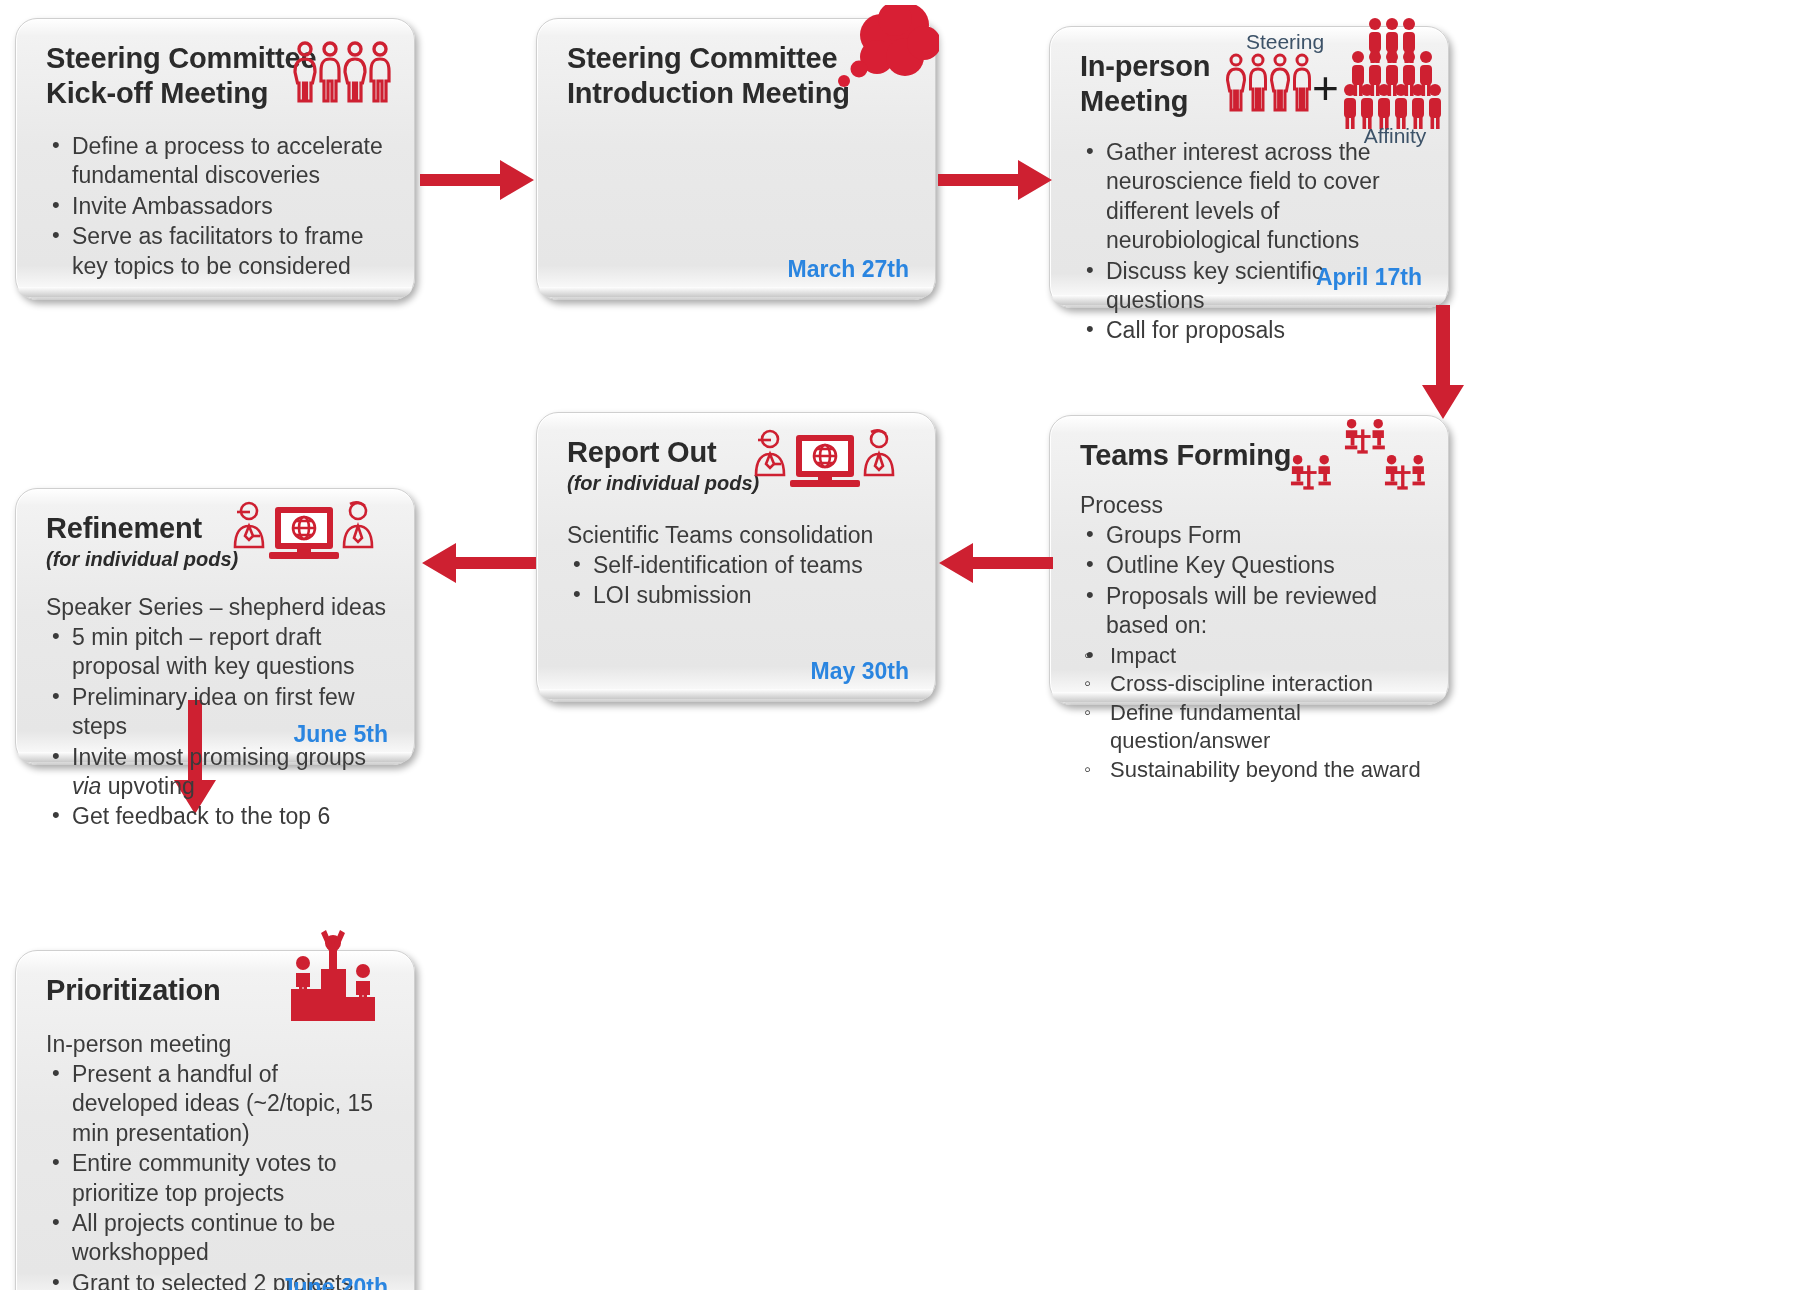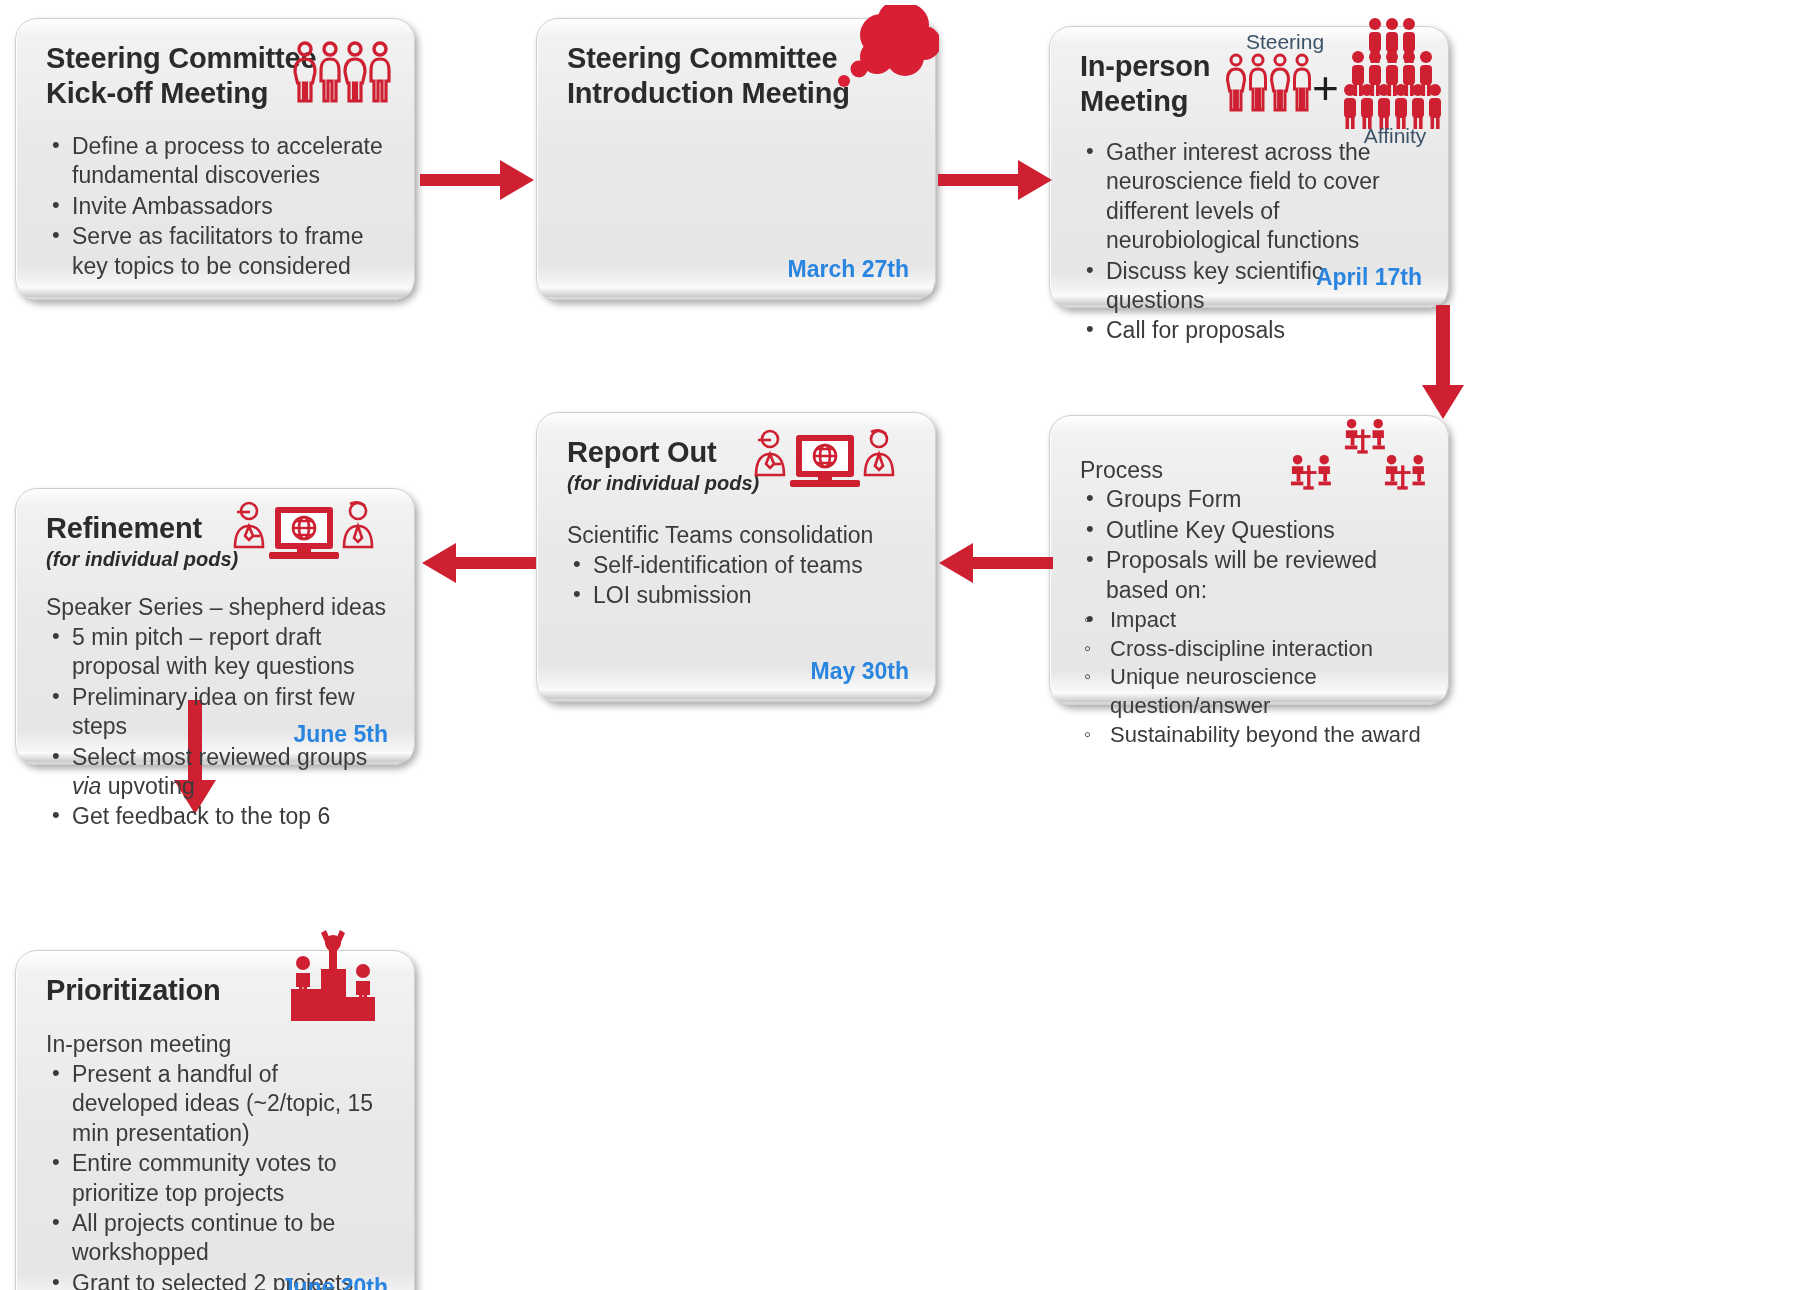--- a/index.html
+++ b/index.html
@@ -247,30 +247,33 @@
     </div>
     <div class="icon-wrap" style="left:300px; top:98px; width:90px;">
       <div class="lbl-small">Affinity</div>
     </div>
 
     <div class="date">April 17th</div>
   </div>
 
   <div class="card" style="left:1049px; top:415px; width:400px; height:290px;">
     <div class="card-inner">
+      <div class="title">
+        <span>Teams Forming</span>
+      </div>
       <div class="lead" style="margin-top:18px;">Process</div>
       <ul class="bul">
         <li>Groups Form</li>
         <li>Outline Key Questions</li>
         <li>Proposals will be reviewed based on:</li>
         <li style="padding-left:0; margin-bottom:12px;">
           <ul class="sub">
             <li>Impact</li>
             <li>Cross-discipline interaction</li>
-            <li>Unique neuroscience question/answer</li>
+            <li>Define fundamental question/answer</li>
             <li>Sustainability beyond the award</li>
           </ul>
         </li>
       </ul>
     </div>
 
     <div class="icon-wrap" style="left:238px; top:2px; width:152px; height:86px;">
       <svg viewBox="0 0 152 86" width="152" height="86">
         <g fill="#CE2031">
           <g transform="translate(56,0) scale(0.95)">
@@ -358,21 +361,21 @@
   <div class="card" style="left:15px; top:488px; width:400px; height:277px;">
     <div class="card-inner">
       <div class="title">
         <span>Refinement</span>
       </div>
       <div class="subtitle">(for individual pods)</div>
       <div class="lead" style="margin-top:22px;">Speaker Series – shepherd ideas</div>
       <ul class="bul">
         <li>5 min pitch – report draft proposal with key questions</li>
         <li>Preliminary idea on first few steps</li>
-        <li><span>Select most reviewed groups </span><span class="it">via</span><span> upvoting</span></li>
+        <li><span>Invite most promising groups </span><span class="it">via</span><span> upvoting</span></li>
         <li>Get feedback to the top 6</li>
       </ul>
     </div>
     <div class="icon-wrap" style="left:215px; top:10px; width:145px; height:72px;">
       <svg viewBox="0 0 145 72" width="145" height="72">
         <g fill="none" stroke="#CE2031" stroke-width="2.6">
           <circle cx="18" cy="12" r="8"></circle>
           <path d="M6 13 h13"></path>
           <path d="M4 48 C4 33 10 27 18 27 C26 27 32 33 32 48 Z"></path>
           <path d="M18 27 l-4 10 l4 4 l4 -4 z"></path>

